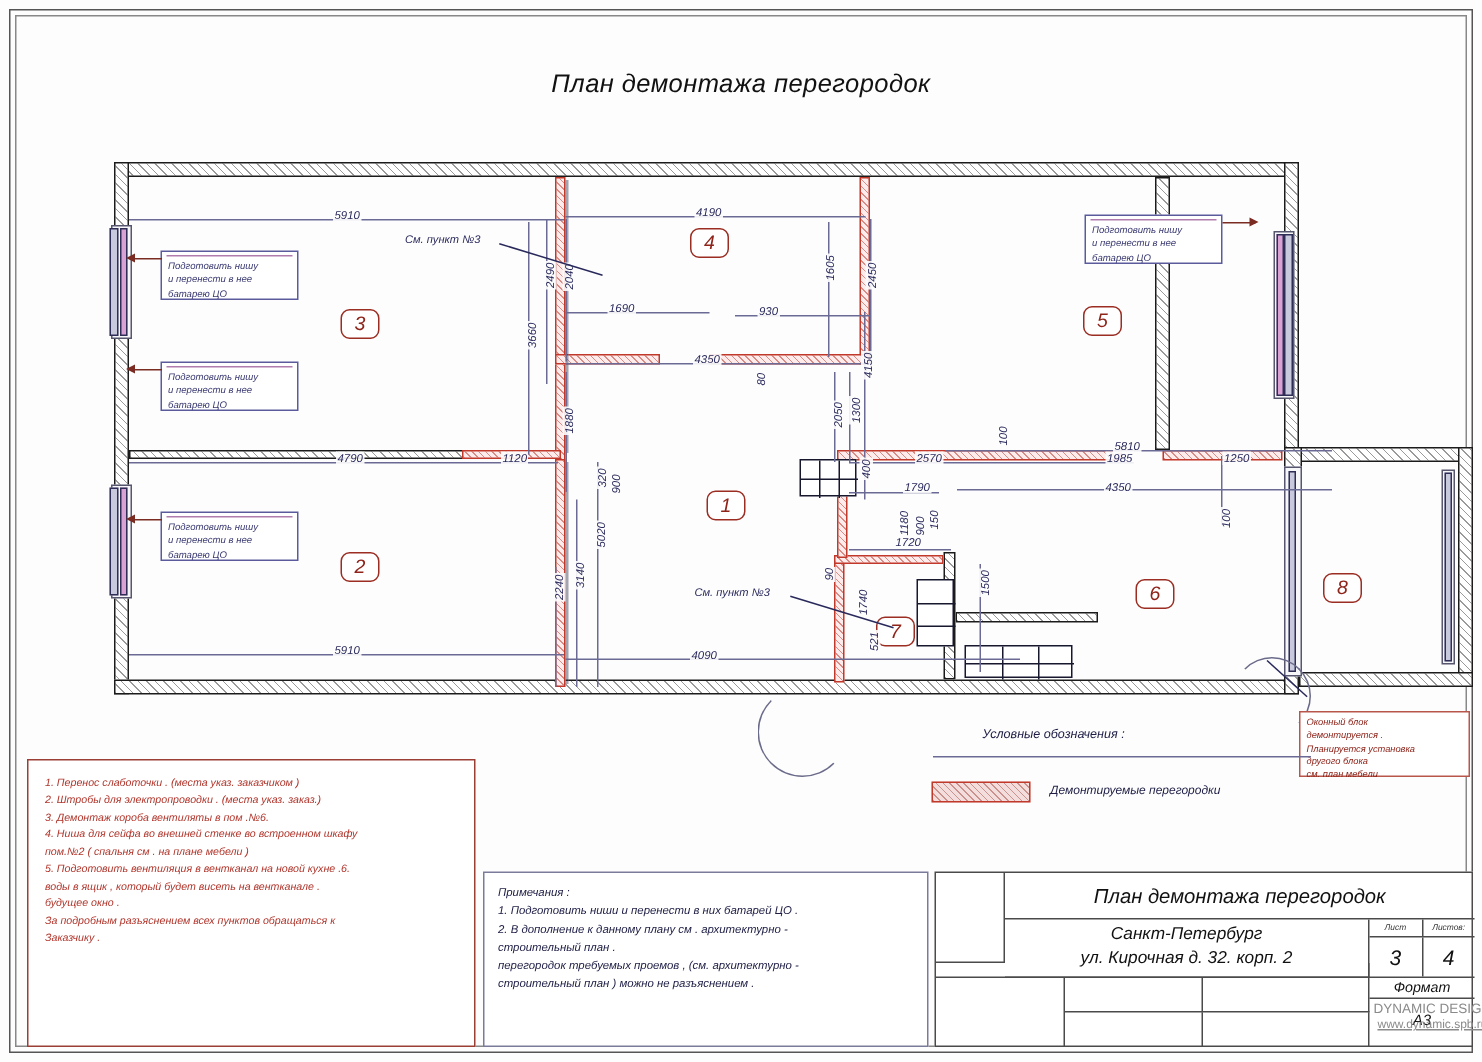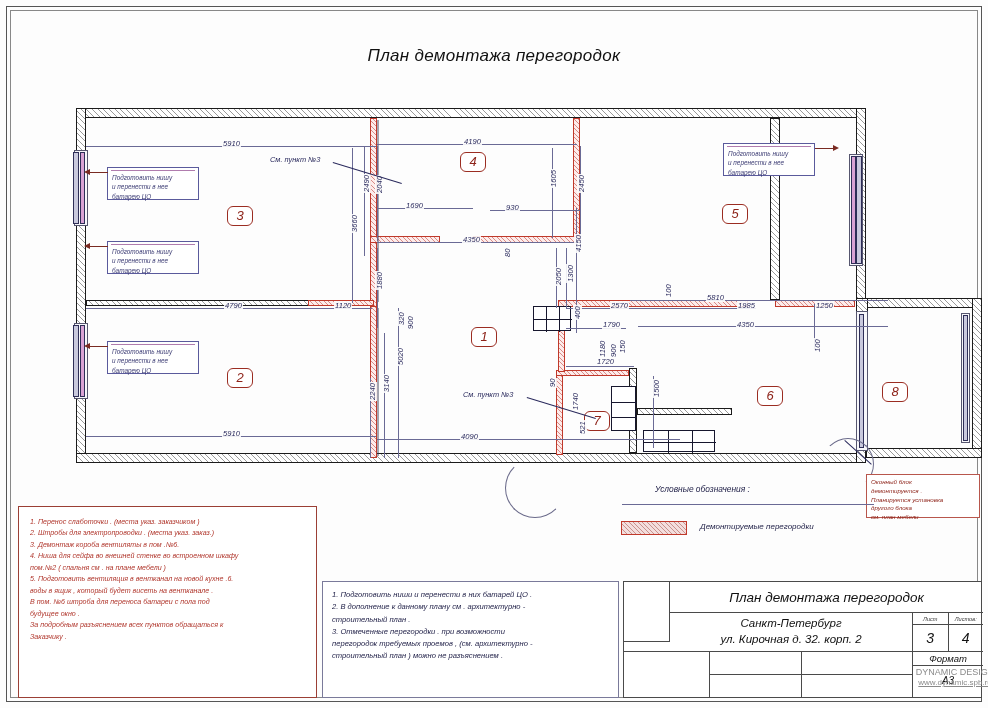--- a/index.html
+++ b/index.html
@@ -428,21 +428,21 @@
     <div class="dim-t" style="left:154px;top:193px;">4790</div>
     <div class="dim-t" style="left:264px;top:193px;">1120</div>
     <div class="dim-t" style="left:393px;top:29px;">4190</div>
     <div class="dim-t" style="left:335px;top:93px;">1690</div>
     <div class="dim-t" style="left:435px;top:95px;">930</div>
     <div class="dim-t" style="left:392px;top:127px;">4350</div>
     <div class="dim-t" style="left:390px;top:324px;">4090</div>
     <div class="dim-t" style="left:540px;top:193px;">2570</div>
     <div class="dim-t" style="left:532px;top:212px;">1790</div>
     <div class="dim-t" style="left:526px;top:249px;">1720</div>
-    <div class="dim-t" style="left:636px;top:185px;">5810</div>
+    <div class="dim-t" style="left:672px;top:185px;">5810</div>
     <div class="dim-t" style="left:667px;top:193px;">1985</div>
     <div class="dim-t" style="left:745px;top:193px;">1250</div>
     <div class="dim-t" style="left:666px;top:212px;">4350</div>
 
     <div class="dim-t v" style="left:280px;top:125px;">3660</div>
     <div class="dim-t v" style="left:292px;top:85px;">2490</div>
     <div class="dim-t v" style="left:305px;top:86px;">2040</div>
     <div class="dim-t v" style="left:305px;top:182px;">1880</div>
     <div class="dim-t v" style="left:479px;top:80px;">1605</div>
     <div class="dim-t v" style="left:507px;top:85px;">2450</div>
@@ -523,31 +523,30 @@
   <div class="legend-lbl">Демонтируемые перегородки</div>
 
   <div class="block wishes">
     <div>1. Перенос слаботочки . (места указ. заказчиком )</div>
     <div>2. Штробы для электропроводки  . (места указ. заказ.)</div>
     <div>3. Демонтаж короба вентиляты в пом  .№6.</div>
     <div>4. Ниша для сейфа во внешней стенке во встроенном шкафу</div>
     <div>пом.№2 ( спальня см . на плане мебели )</div>
     <div>5. Подготовить вентиляция в вентканал на новой кухне    .6.</div>
     <div>воды в ящик , который будет висеть на вентканале   .</div>
-    <div>В пом. №6 штроба для переноса батареи с пола  под</div>
     <div>будущее окно .</div>
     <div>За подробным разъяснением всех пунктов  обращаться к</div>
     <div>Заказчику .</div>
   </div>
 
   <div class="block notes">
+    <div>Примечания :</div>
     <div>1. Подготовить ниши и перенести в них батарей ЦО   .</div>
     <div>2. В дополнение к данному плану см  . архитектурно -</div>
     <div>строительный план .</div>
-    <div>3. Отмеченные перегородки  . при возможности</div>
     <div>перегородок требуемых проемов   , (см. архитектурно -</div>
     <div>строительный план ) можно не разъяснением .</div>
   </div>
 
   <div id="titleblock">
     <div class="tb-left"></div>
     <div class="tb-title">План демонтажа перегородок</div>
     <div class="tb-addr">
       <div>Санкт-Петербург</div>
       <div>ул. Кирочная д. 32. корп. 2</div>

